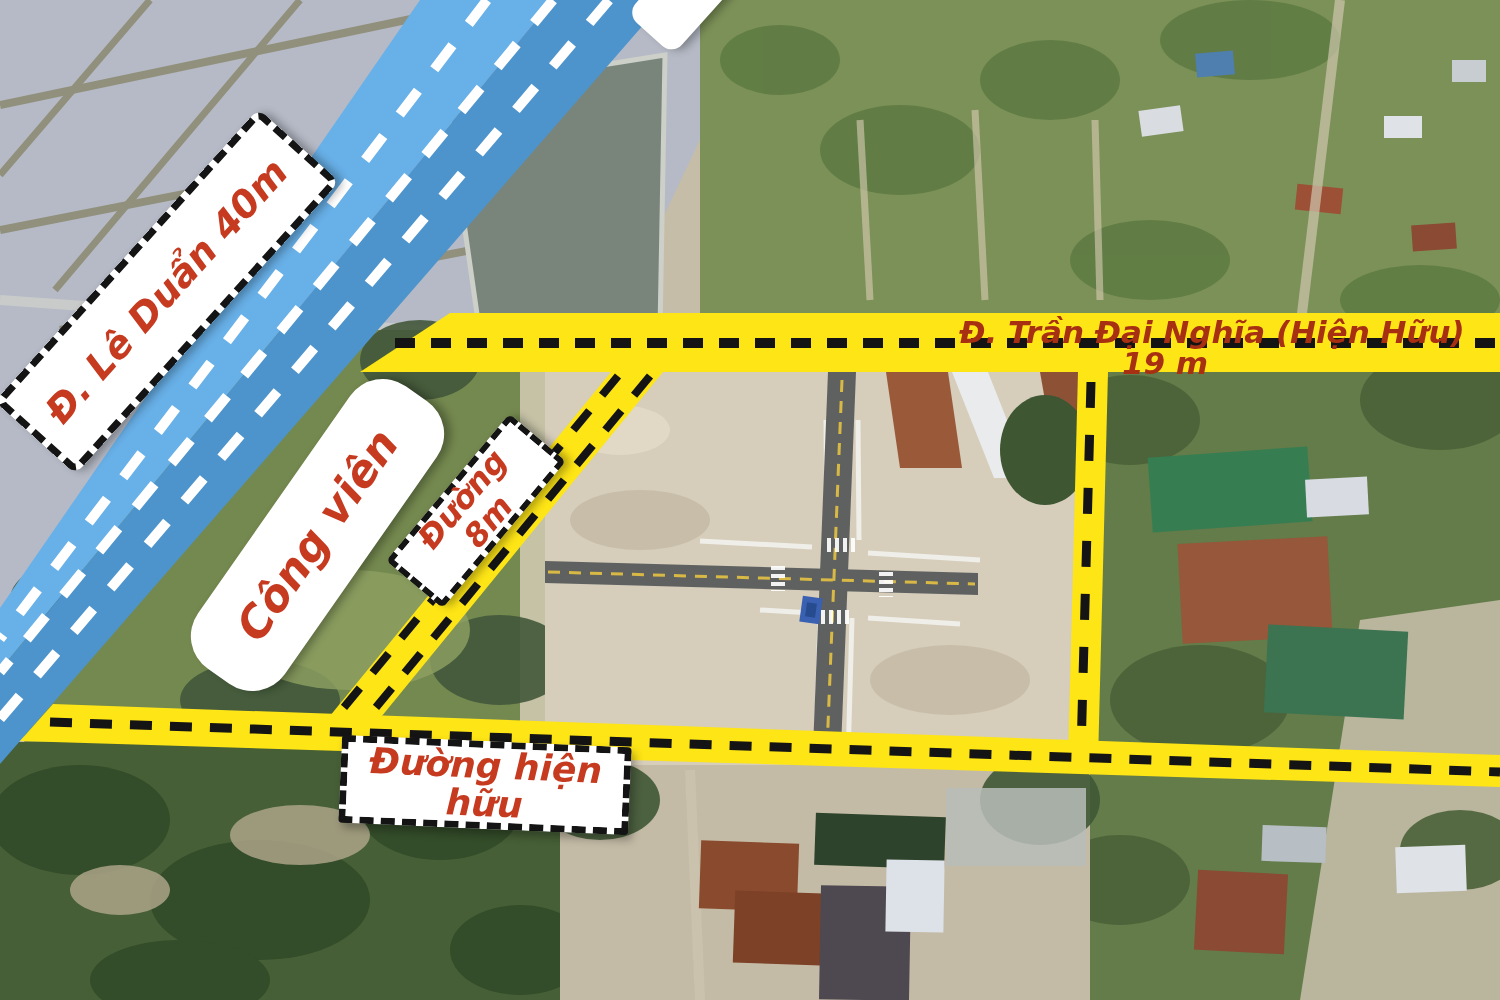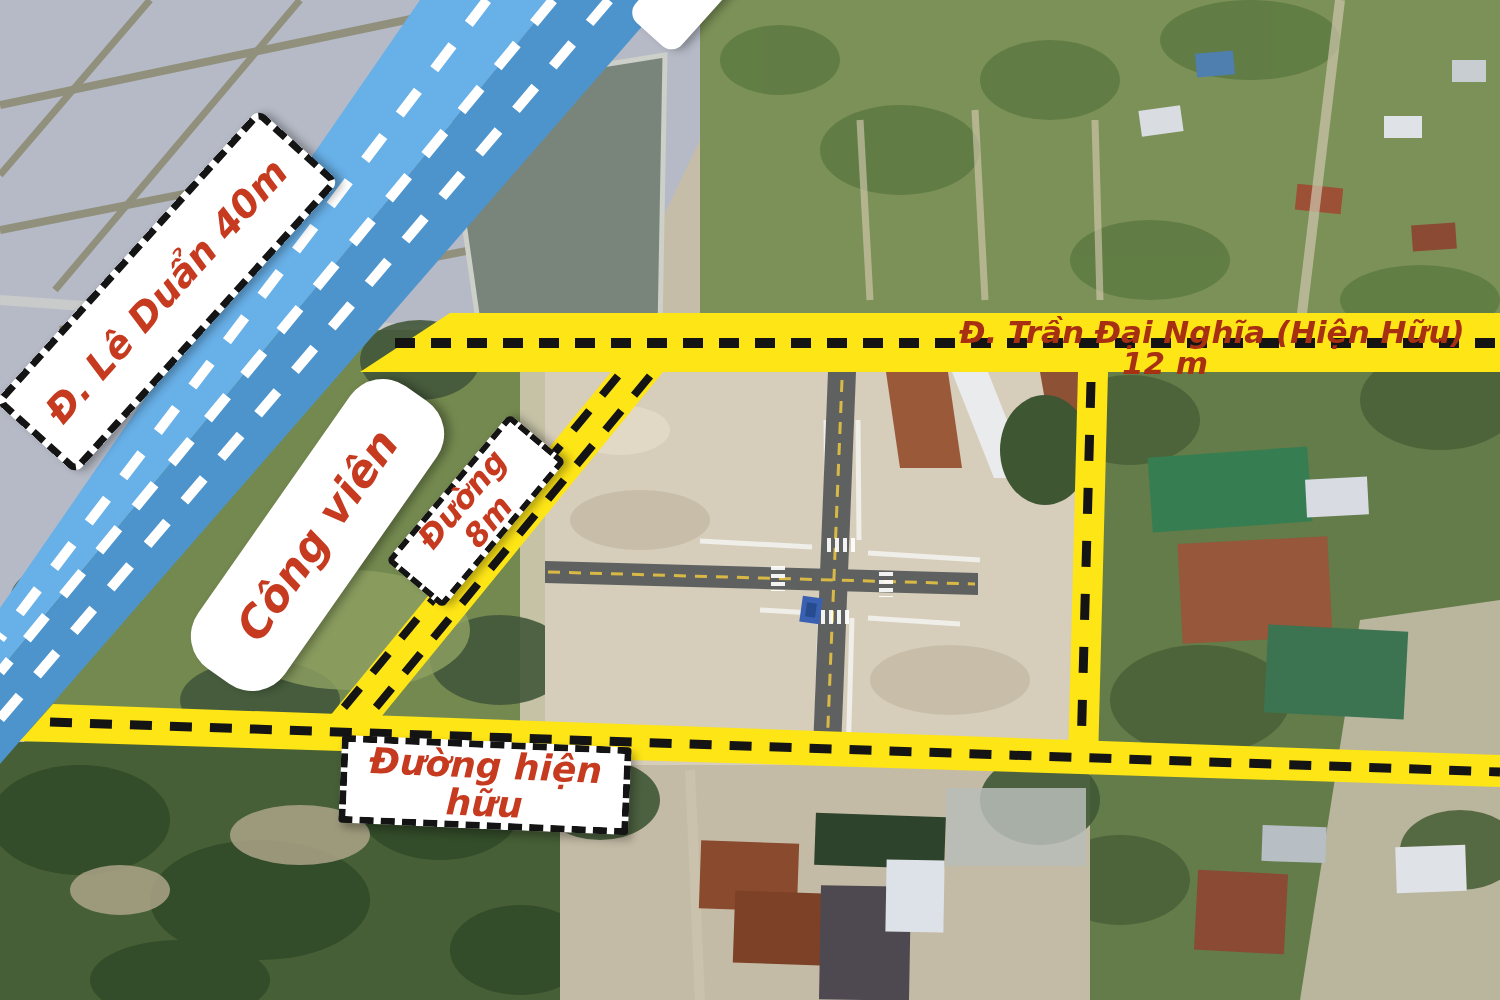--- a/index.html
+++ b/index.html
@@ -200,15 +200,15 @@
   <div class="label-box dashed-thin" style="left:380px;top:474px;width:180px;height:62px;border-radius:6px;transform:rotate(-50deg);font-size:32px;">
     <span>Đường 8m</span>
   </div>
 
   <div class="label-box dashed" style="left:340px;top:741px;width:276px;height:74px;border-radius:4px;transform:rotate(2.5deg);font-size:36px;">
     <span>Đường hiện hữu</span>
   </div>
 
   <div class="road-text" style="left:912px;top:314px;width:600px;font-size:31px;">Đ. Trần Đại Nghĩa (Hiện Hữu)</div>
 
-  <div class="road-text" style="left:1065px;top:345px;width:200px;font-size:31px;">12 m</div>
+  <div class="road-text" style="left:1065px;top:345px;width:200px;font-size:31px;">19 m</div>
 
 </div>
 
 </body></html>

